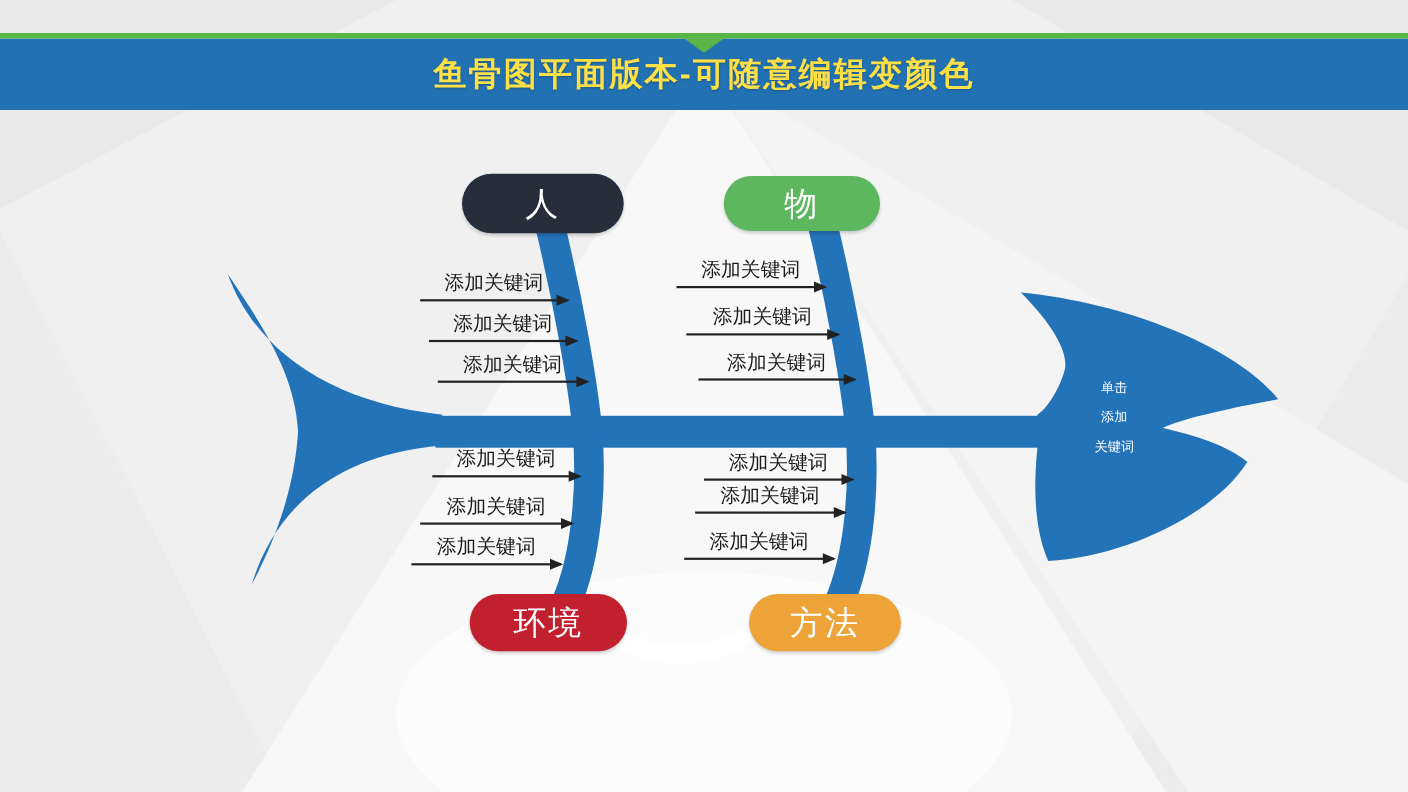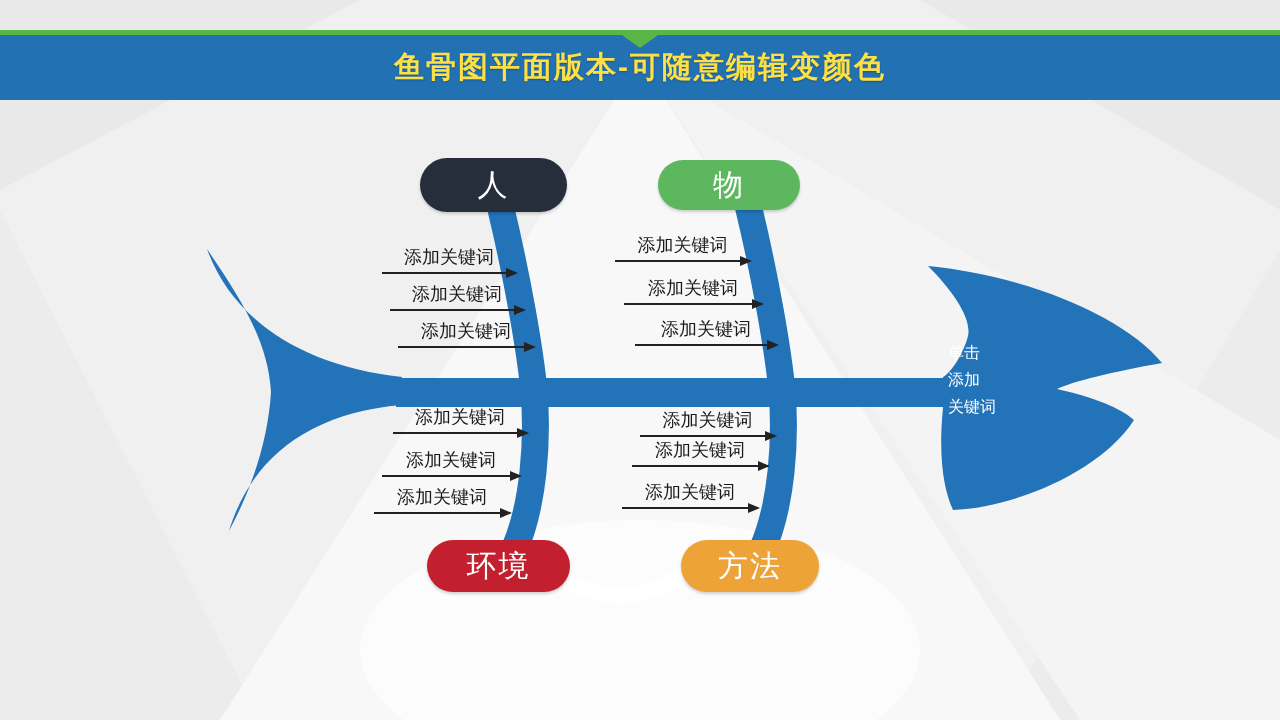--- a/index.html
+++ b/index.html
@@ -65,22 +65,22 @@
   .kw-arrow::after{
     content:"";position:absolute;right:-2px;top:-4px;
     width:0;height:0;
     border-left:12px solid #222222;
     border-top:5px solid transparent;
     border-bottom:5px solid transparent;
   }
   
   .head-label{
     position:absolute;left:948px;top:339px;width:130px;z-index:6;
-    color:#ffffff;font-size:16px;line-height:27px;
-    white-space:pre-line;
+    color:#ffffff;font-size:12px;line-height:27px;
+    text-align:center;white-space:pre-line;
   }
 </style>
 </head>
 <body>
 
 <div class="slide">
 
   <svg class="bg-decor" viewBox="0 0 1280 720" aria-hidden="true">
     <rect x="0" y="0" width="1280" height="720" fill="#f0f0f1"></rect>
     <polygon points="0,0 360,0 0,190" fill="#e9e9ea"></polygon>

